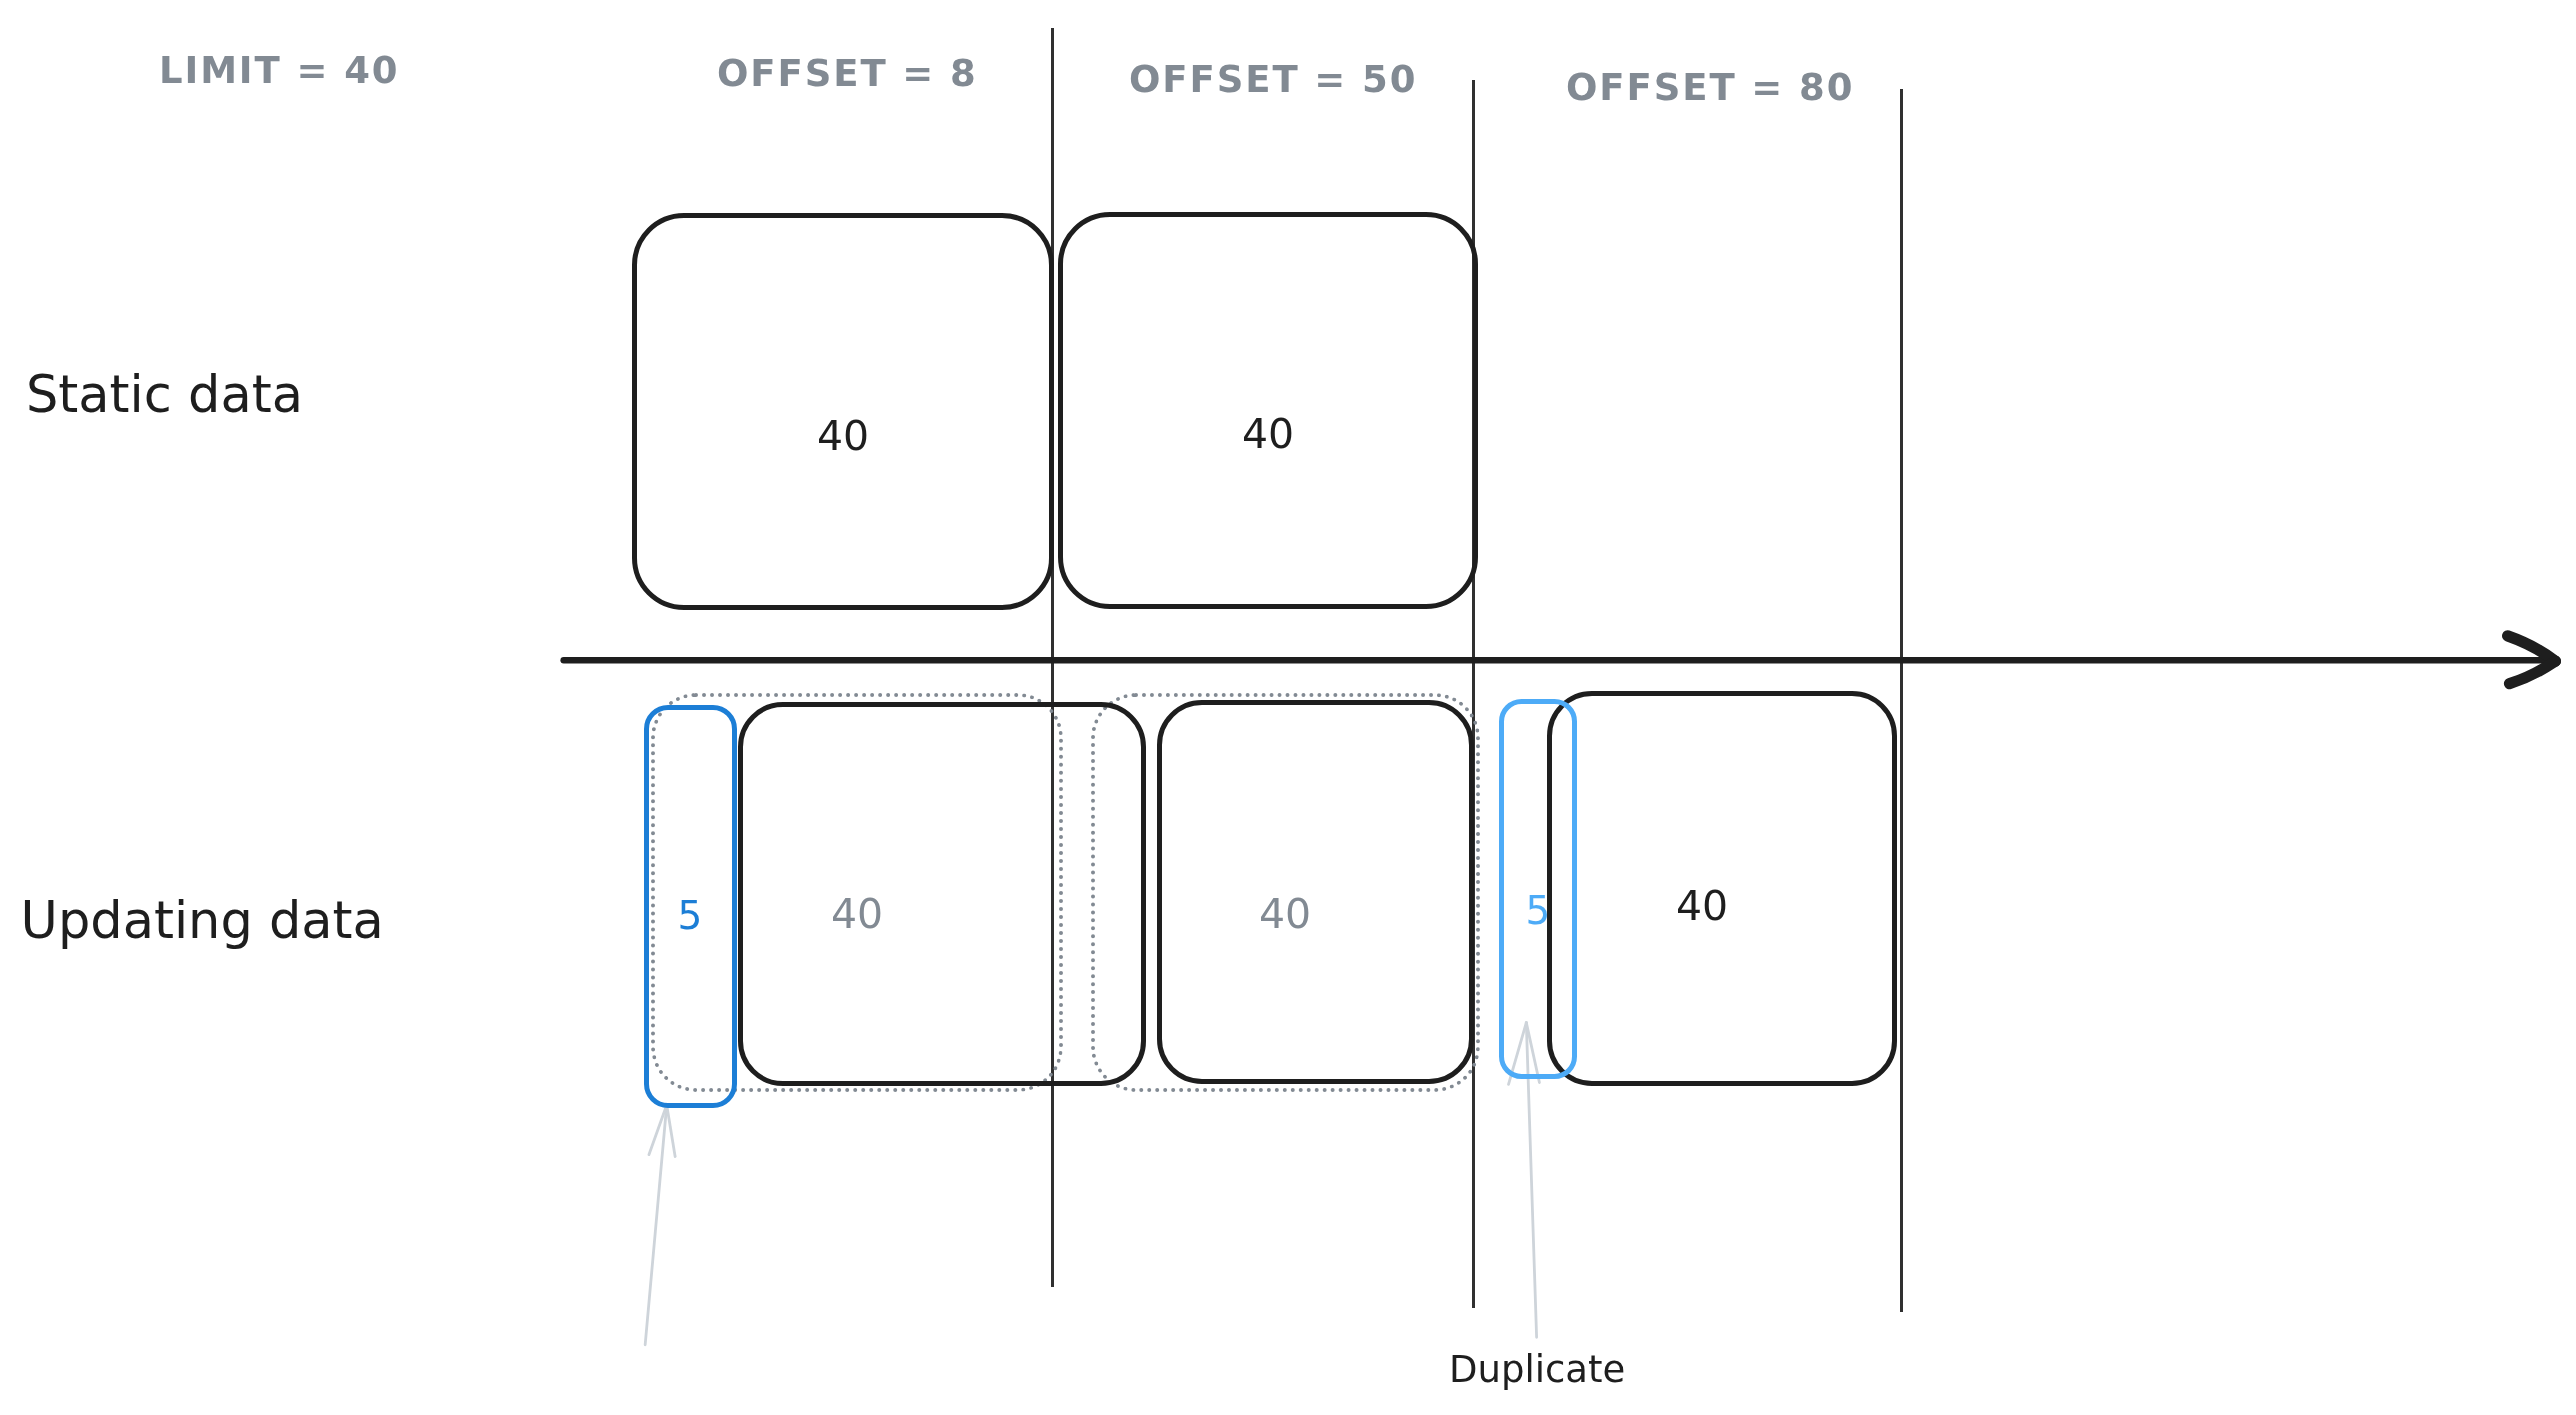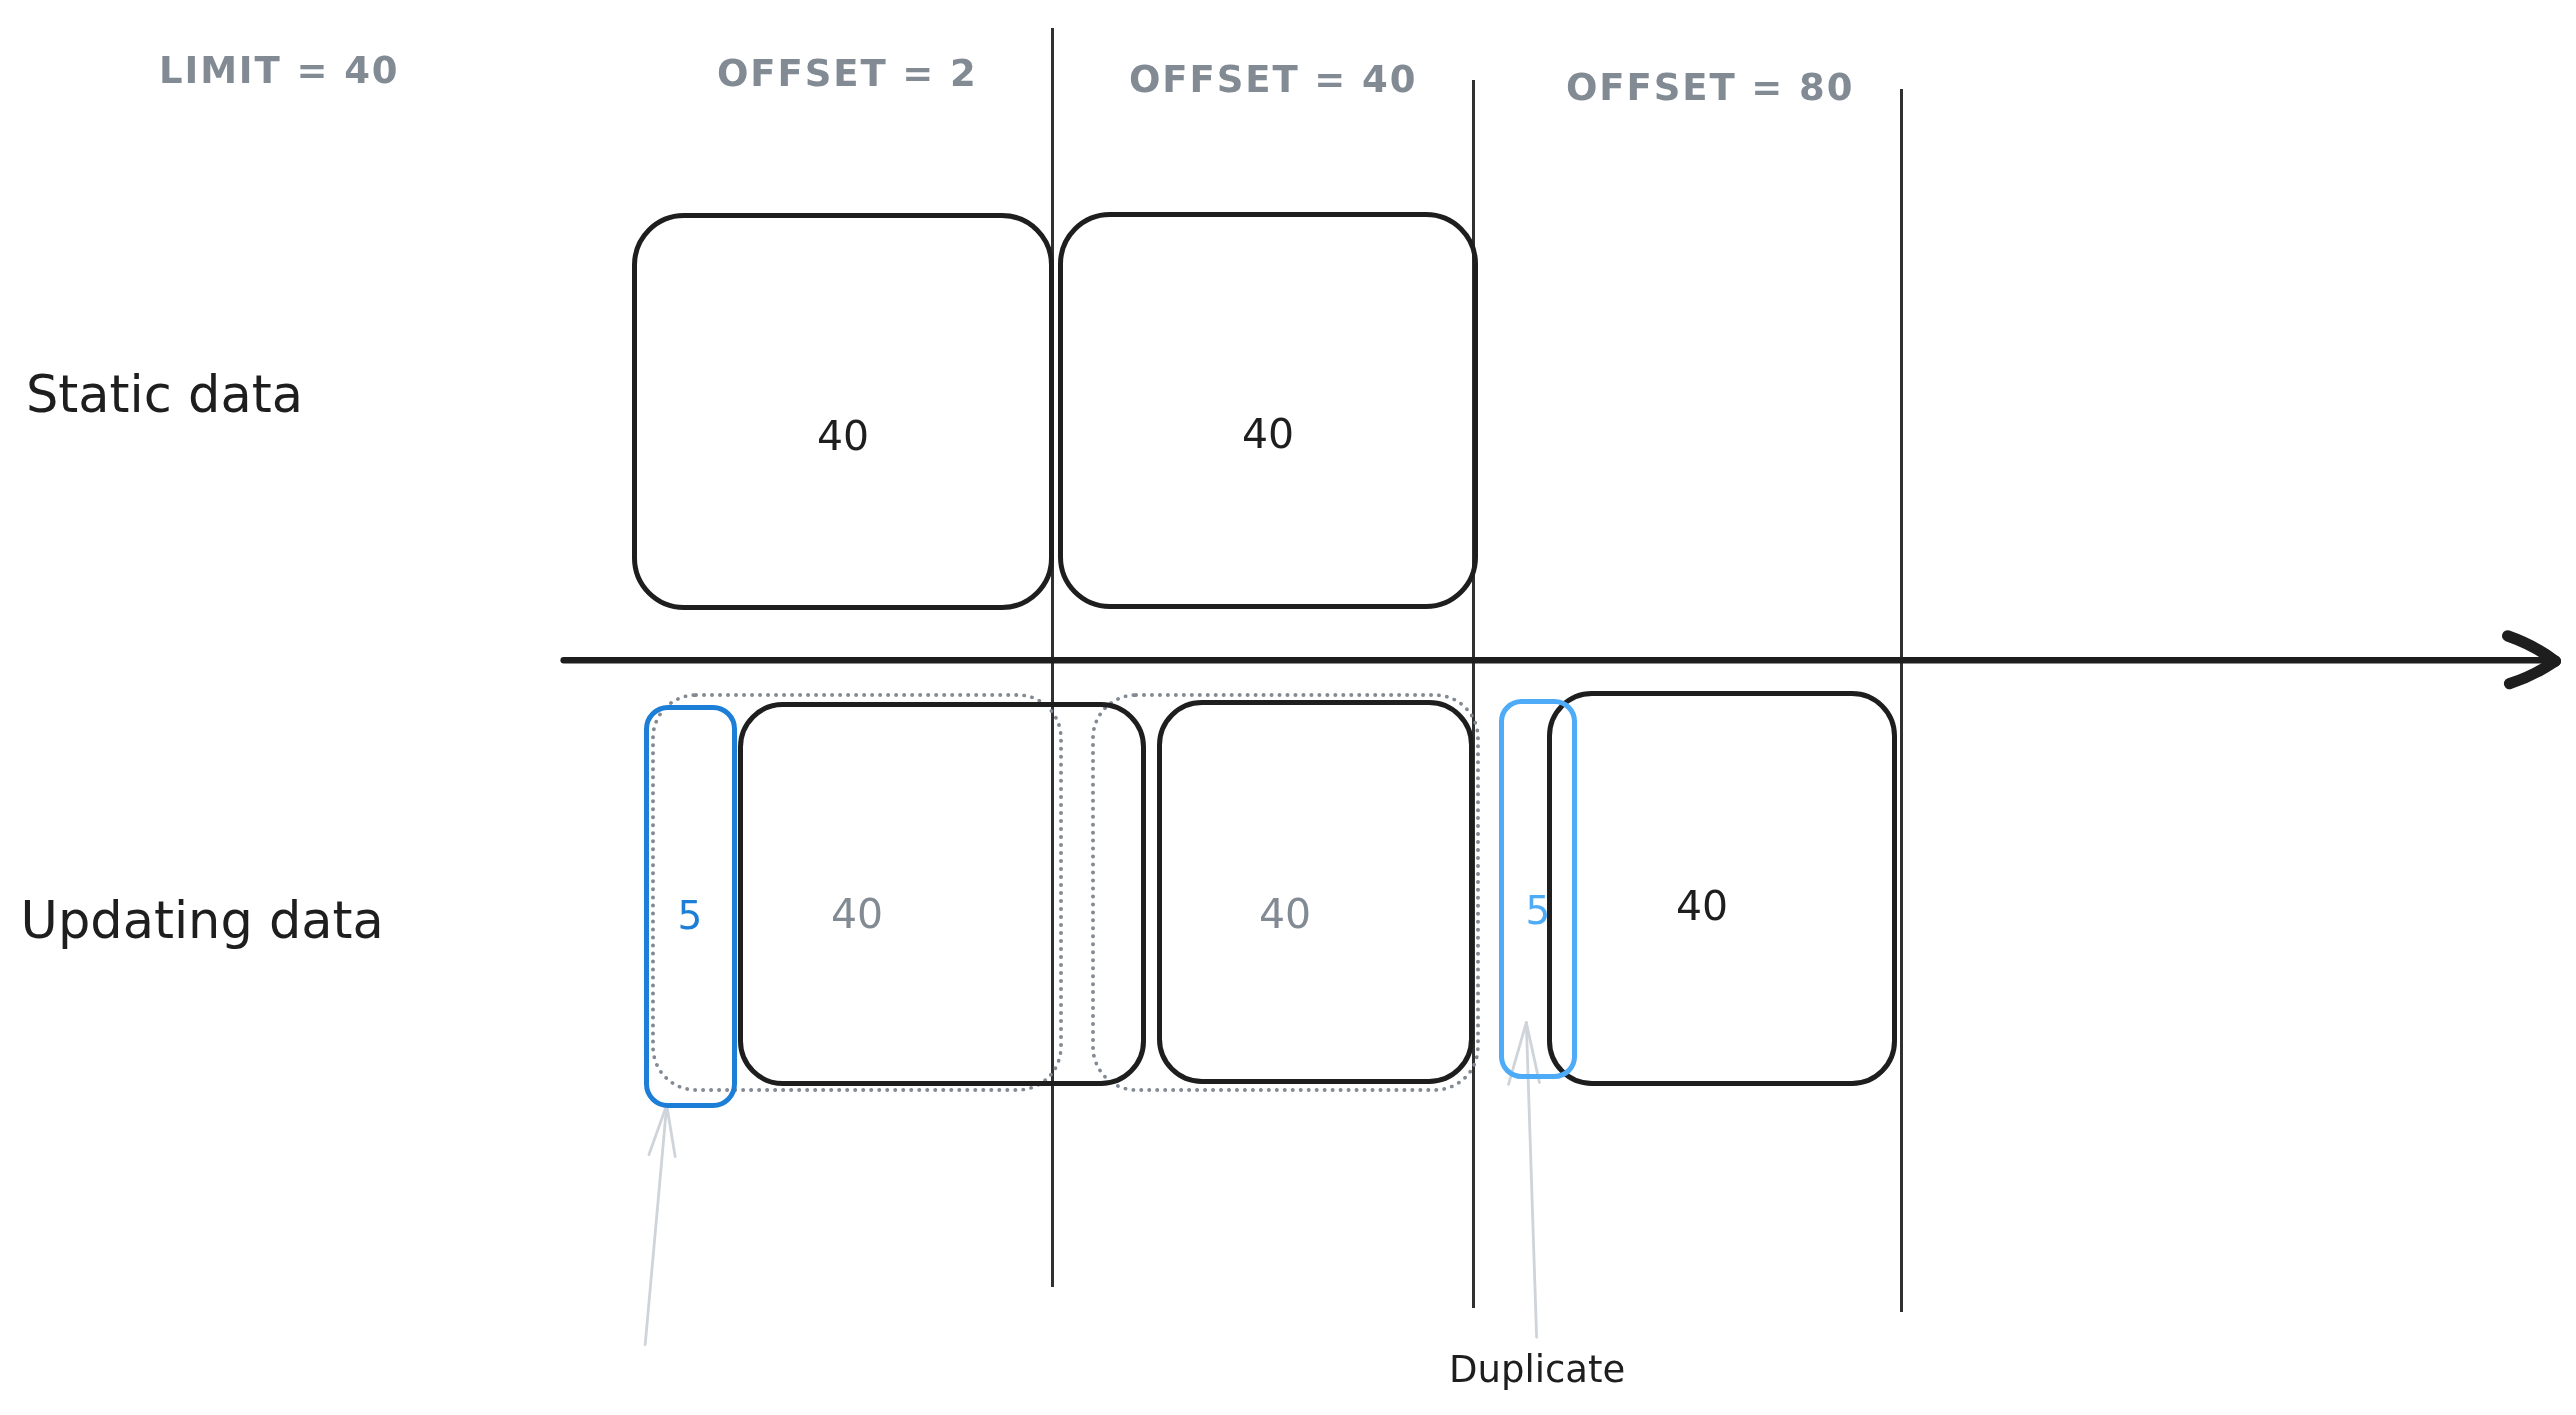--- a/index.html
+++ b/index.html
@@ -112,22 +112,22 @@
       <path d="M1630 1092 L1611 1158" fill="none" stroke="var(--annotation-arrow)" stroke-width="3" stroke-linecap="round"></path>
       <path d="M1630 1092 L1644 1156" fill="none" stroke="var(--annotation-arrow)" stroke-width="3" stroke-linecap="round"></path>
     </g>
   </svg>
 
   <div class="abs vline" style="left:1051px;top:28px;height:1259px;"></div>
   <div class="abs vline" style="left:1472px;top:80px;height:1228px;"></div>
   <div class="abs vline" style="left:1900px;top:89px;height:1223px;"></div>
 
   <div class="abs hdr" style="left:159px;top:49px;">LIMIT = 40</div>
-  <div class="abs hdr" style="left:717px;top:52px;">OFFSET = 2</div>
-  <div class="abs hdr" style="left:1129px;top:58px;">OFFSET = 40</div>
+  <div class="abs hdr" style="left:717px;top:52px;">OFFSET = 8</div>
+  <div class="abs hdr" style="left:1129px;top:58px;">OFFSET = 50</div>
   <div class="abs hdr" style="left:1566px;top:66px;">OFFSET = 80</div>
 
   <div class="abs rowlbl" style="left:26px;top:365px;">Static data</div>
   <div class="abs rowlbl" style="left:20.6px;top:891px;">Updating data</div>
 
   <div class="abs box box-static" style="left:632px;top:213px;width:422px;height:397px;"></div>
   <div class="abs box box-static" style="left:1058px;top:212px;width:420px;height:397px;"></div>
   <div class="abs num num-ink lbl-layer" style="left:843px;top:412px;">40</div>
   <div class="abs num num-ink lbl-layer" style="left:1268px;top:410px;">40</div>
 

